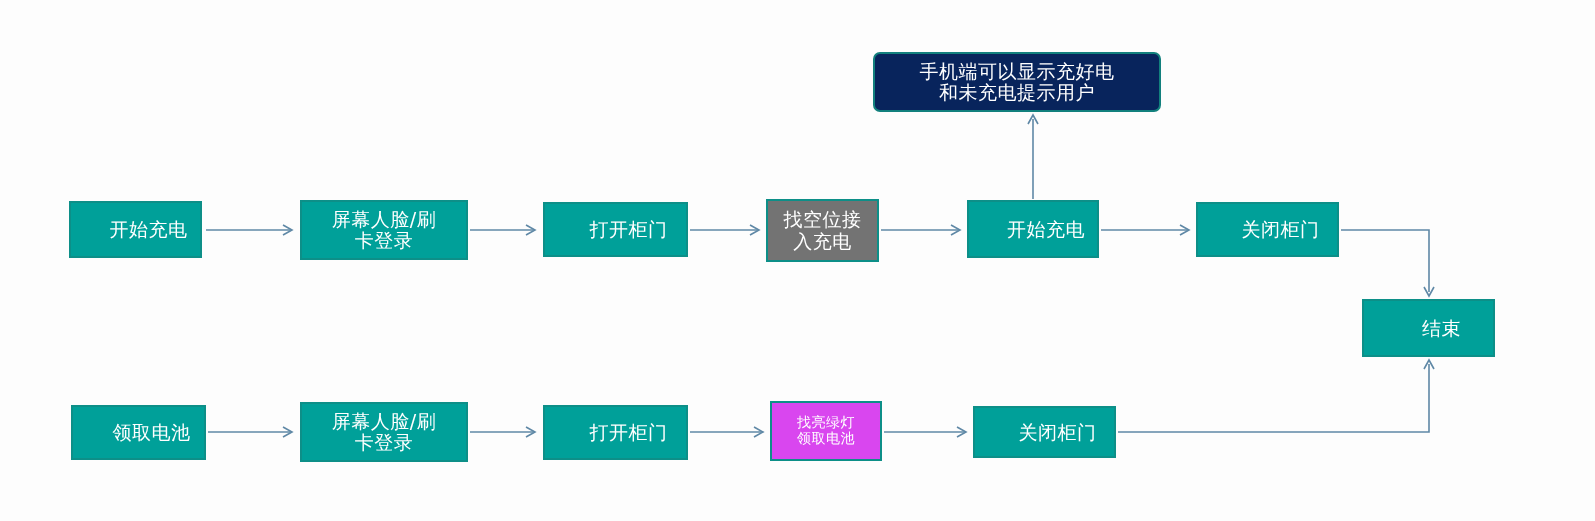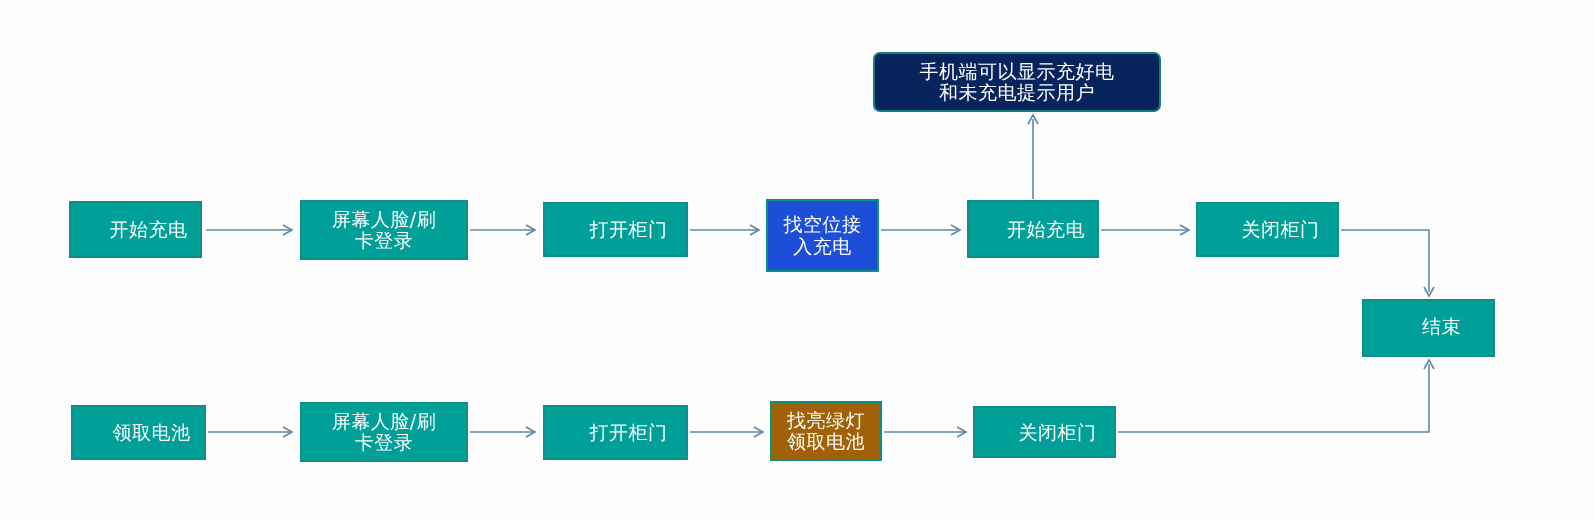--- a/index.html
+++ b/index.html
@@ -88,28 +88,28 @@
       <path d="M 884 432 L 966 432" class="edge-line" stroke="#5f88a6"></path>
       <path d="M 957 427 L 966 432 L 957 437" class="arrow-head" stroke="#5f88a6"></path>
       <path d="M 1118 432 L 1429 432 L 1429 364" class="edge-line" stroke="#5f88a6"></path>
       <path d="M 1424 369 L 1429 360 L 1434 369" class="arrow-head" stroke="#5f88a6"></path>
     </svg>
   <div id="node-layer">
       <div class="node one-line" style="left: 69px; top: 201px; width: 133px; height: 57px; font-size: 19px; background: rgb(0, 160, 153); border-color: rgb(13, 143, 136); color: rgb(255, 255, 255);">开始充电</div>
       <div class="node" style="left: 300px; top: 200px; width: 168px; height: 60px; font-size: 19px; background: rgb(0, 160, 153); border-color: rgb(13, 143, 136); color: rgb(255, 255, 255);">屏幕人脸/刷
 卡登录</div>
       <div class="node one-line" style="left: 543px; top: 202px; width: 145px; height: 55px; font-size: 19px; background: rgb(0, 160, 153); border-color: rgb(13, 143, 136); color: rgb(255, 255, 255);">打开柜门</div>
-      <div class="node" style="left: 766px; top: 199px; width: 113px; height: 73px; font-size: 19px; background: #1d4ed8; border-color: rgb(13, 143, 136); color: rgb(255, 255, 255);">找空位接
+      <div class="node" style="left: 766px; top: 199px; width: 113px; height: 63px; font-size: 19px; background: #737373; border-color: rgb(13, 143, 136); color: rgb(255, 255, 255);">找空位接
 入充电</div>
       <div class="node one-line" style="left: 967px; top: 200px; width: 132px; height: 58px; font-size: 19px; background: rgb(0, 160, 153); border-color: rgb(13, 143, 136); color: rgb(255, 255, 255);">开始充电</div>
       <div class="node one-line" style="left: 1196px; top: 202px; width: 143px; height: 55px; font-size: 19px; background: rgb(0, 160, 153); border-color: rgb(13, 143, 136); color: rgb(255, 255, 255);">关闭柜门</div>
-      <div class="node one-line" style="left: 1362px; top: 299px; width: 133px; height: 58px; font-size: 19px; background: rgb(0, 160, 153); border-color: rgb(13, 143, 136); color: rgb(255, 255, 255); font-family: Liberation Mono, monospace;">结束</div>
+      <div class="node one-line" style="left: 1362px; top: 299px; width: 133px; height: 58px; font-size: 19px; background: rgb(0, 160, 153); border-color: rgb(13, 143, 136); color: rgb(255, 255, 255);">结束</div>
       <div class="node one-line" style="left: 71px; top: 405px; width: 135px; height: 55px; font-size: 19px; background: rgb(0, 160, 153); border-color: rgb(13, 143, 136); color: rgb(255, 255, 255);">领取电池</div>
       <div class="node" style="left: 300px; top: 402px; width: 168px; height: 60px; font-size: 19px; background: rgb(0, 160, 153); border-color: rgb(13, 143, 136); color: rgb(255, 255, 255);">屏幕人脸/刷
 卡登录</div>
       <div class="node one-line" style="left: 543px; top: 405px; width: 145px; height: 55px; font-size: 19px; background: rgb(0, 160, 153); border-color: rgb(13, 143, 136); color: rgb(255, 255, 255);">打开柜门</div>
-      <div class="node" style="left: 770px; top: 401px; width: 112px; height: 60px; font-size: 19px; background: #a16207; border-color: rgb(13, 143, 136); color: rgb(255, 255, 255);">找亮绿灯
+      <div class="node" style="left: 770px; top: 401px; width: 112px; height: 60px; font-size: 14px; background: #d946ef; border-color: rgb(13, 143, 136); color: rgb(255, 255, 255);">找亮绿灯
 领取电池</div>
       <div class="node one-line" style="left: 973px; top: 406px; width: 143px; height: 52px; font-size: 19px; background: rgb(0, 160, 153); border-color: rgb(13, 143, 136); color: rgb(255, 255, 255);">关闭柜门</div>
       <div class="node note" style="left: 873px; top: 52px; width: 288px; height: 60px; font-size: 19px; background: rgb(8, 36, 92); border-color: rgb(18, 128, 125); color: rgb(255, 255, 255); border-radius: 7px;">手机端可以显示充好电
 和未充电提示用户</div>
     </div>
 </div>
 
 </body></html>

